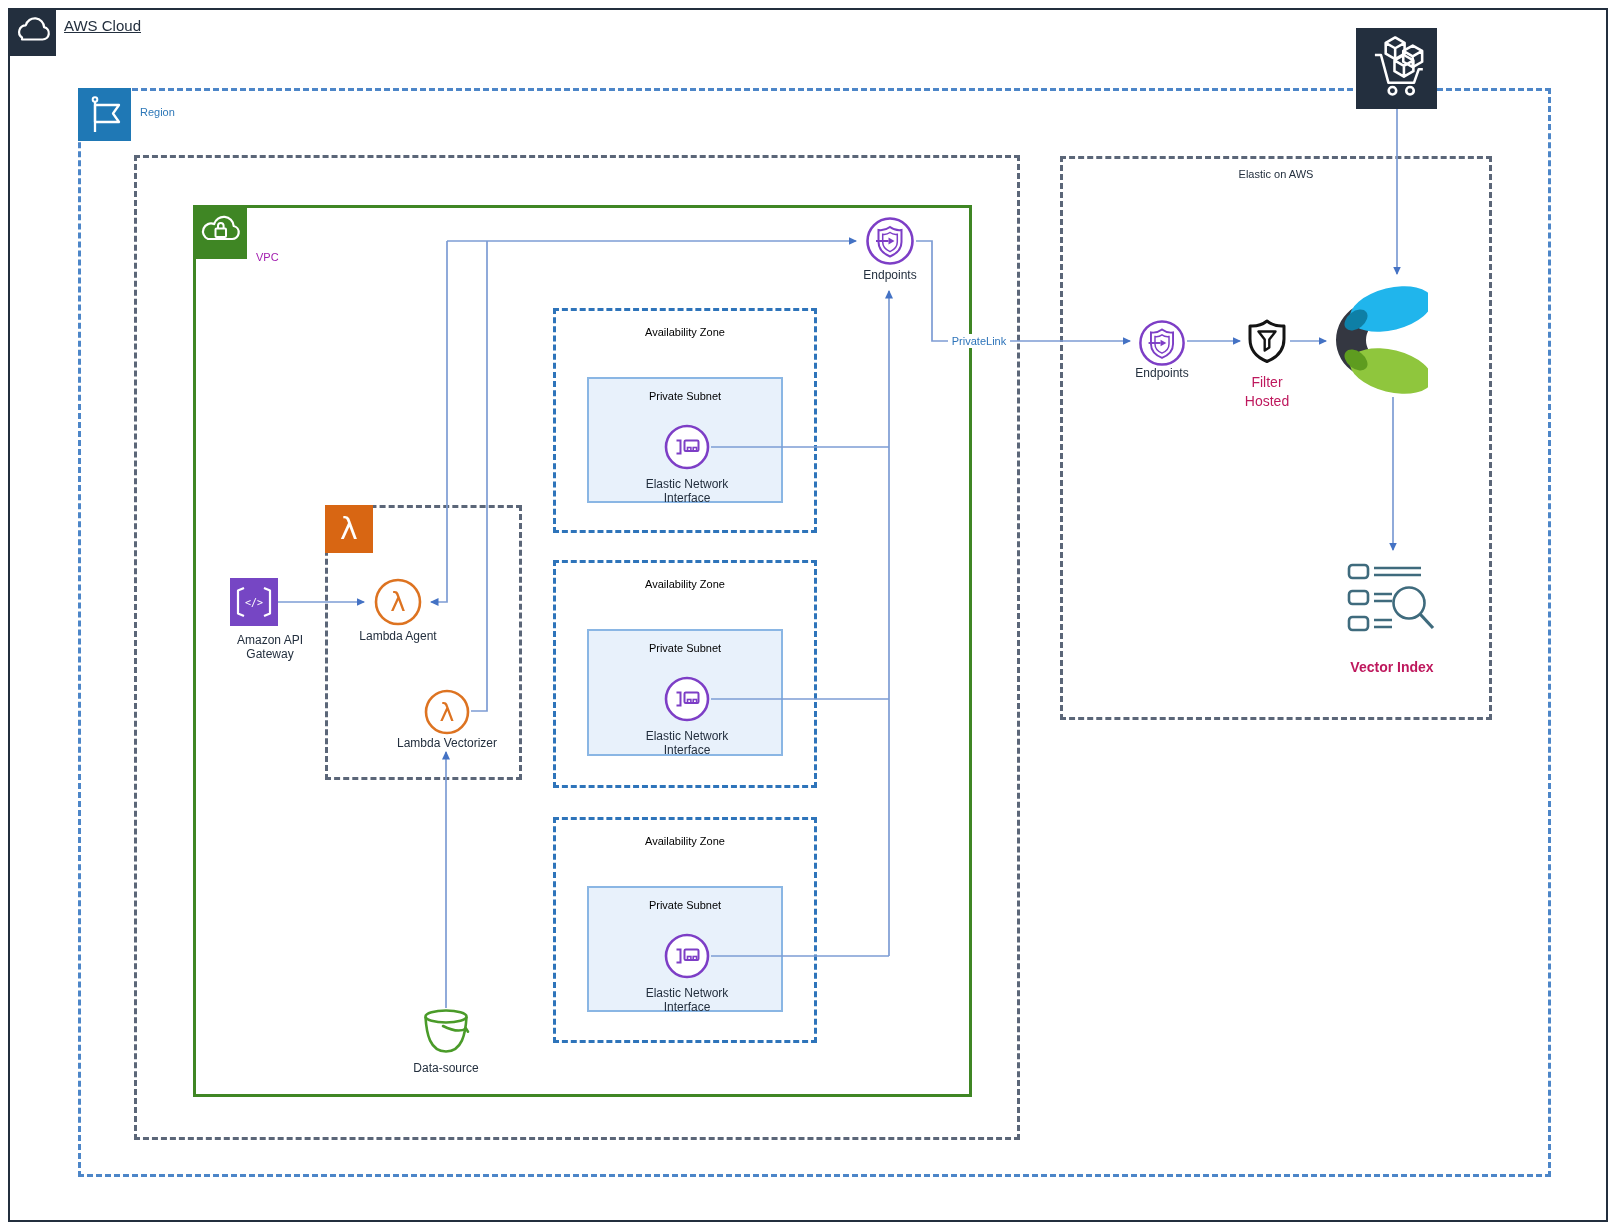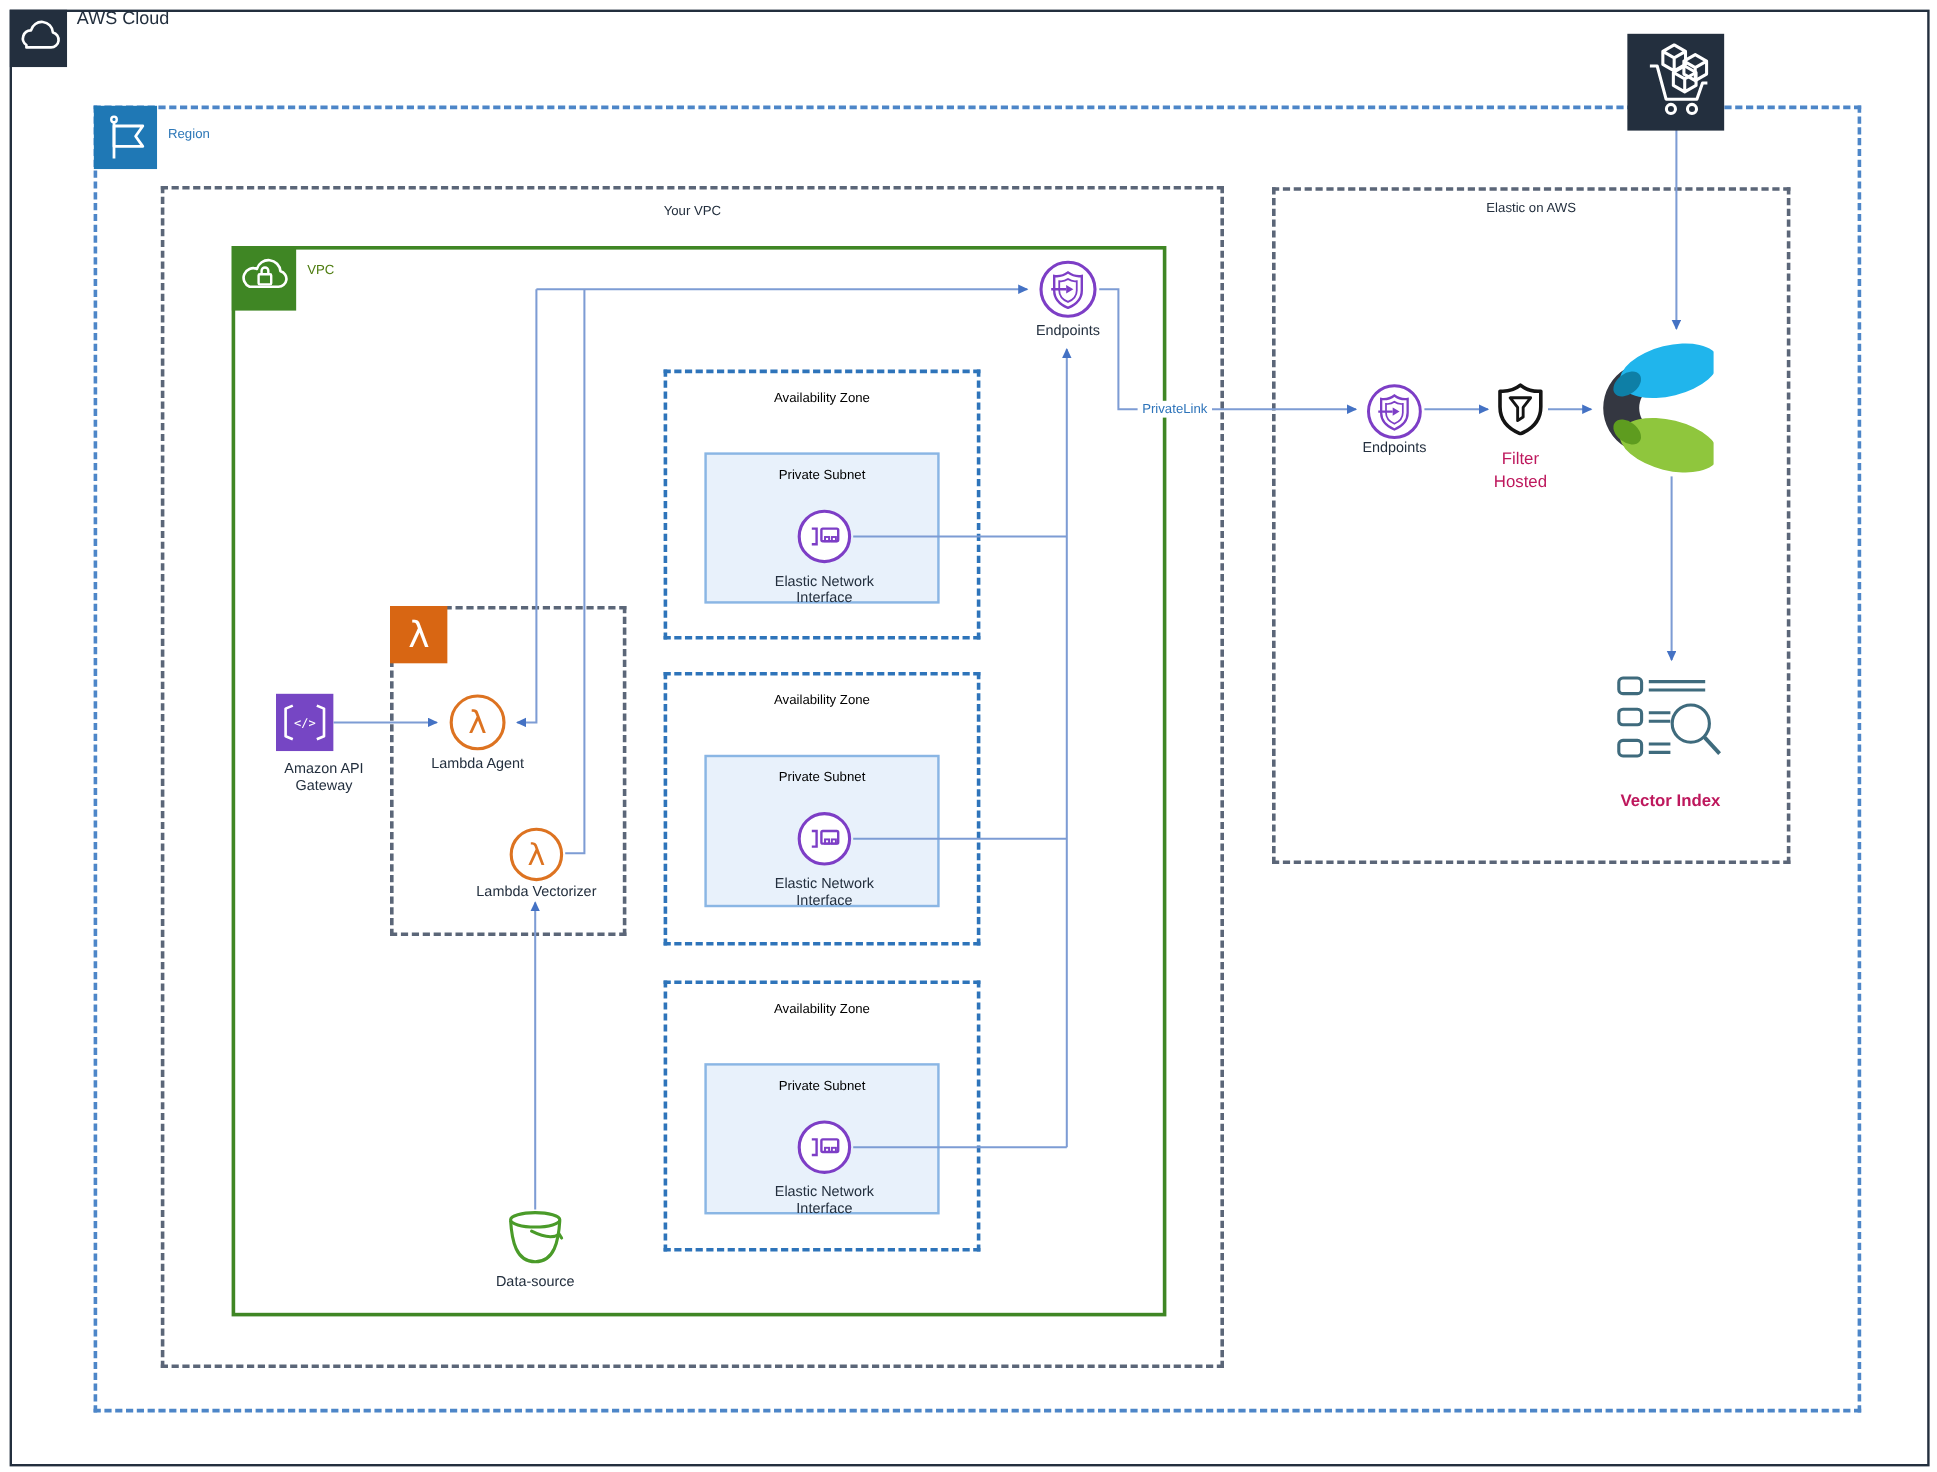--- a/index.html
+++ b/index.html
@@ -14,21 +14,21 @@
   .box-yourvpc{left:134px;top:155px;width:886px;height:985px;border:3px dashed #5b6678;}
   .box-vpc{left:193px;top:205px;width:779px;height:892px;border:3px solid #3f8624;}
   .box-lambdagrp{left:325px;top:505px;width:197px;height:275px;border:3px dashed #5b6678;}
   .box-elastic{left:1060px;top:156px;width:432px;height:564px;border:3px dashed #5b6678;}
   .box-az{left:553px;width:264px;border:3px dashed #2e74ba;z-index:1;position:absolute;box-sizing:border-box;}
   .az1{top:308px;height:225px;} .az2{top:560px;height:228px;} .az3{top:817px;height:226px;}
   .box-ps{left:587px;width:196px;background:#e8f1fb;border:2px solid #8ab6e4;z-index:2;position:absolute;box-sizing:border-box;}
   .ps1{top:377px;height:126px;} .ps2{top:629px;height:127px;} .ps3{top:886px;height:126px;}
   
   .lbl{position:absolute;z-index:6;white-space:pre-line;}
-  .dark{color:#232f3e;} .blue{color:#000000;} .green{color:#4d7c0f;}
+  .dark{color:#232f3e;} .blue{color:#000000;} .green{color:#a21caf;margin-top:32px;}
   .t14{font-size:11px;} .t15{font-size:15px;} .t12{font-size:12px;line-height:14px;}
   .bluelab{color:#be185d;font-size:14px;line-height:19px;}
   .ctr{text-align:center;}
   
   .icon{position:absolute;z-index:10;line-height:0;}
   .tile{display:block;}
   #privatelink{position:absolute;z-index:7;left:948px;top:334px;width:62px;text-align:center;
     font-size:11px;color:#2e74ba;background:#ffffff;line-height:14px;}
   #connectors{position:absolute;left:0;top:0;z-index:5;pointer-events:none;}
 </style>
@@ -76,33 +76,32 @@
   </svg>
 
   <span id="privatelink">PrivateLink</span>
 
   <div class="icon" style="left:8px;top:8px;">
     <svg class="tile" width="48" height="48" viewBox="0 0 48 48">
       <rect width="48" height="48" fill="#232f3e"></rect>
       <path d="M14,31.5 h20.5 a6.3,6.3 0 0 0 1.6,-12.4 a9.3,9.3 0 0 0 -18.3,-1.8 a6.7,6.7 0 0 0 -3.8,12.2 z" fill="none" stroke="#fff" stroke-width="2.2" stroke-linejoin="round"></path>
     </svg>
   </div>
-  <span class="lbl t15 dark" style="left:64px;top:7px;">AWS Cloud</span>
+  <span class="lbl t15 dark" style="left:64px;top:17px;text-decoration:underline;">AWS Cloud</span>
 
   <div class="icon" style="left:78px;top:88px;">
     <svg class="tile" width="53" height="53" viewBox="0 0 53 53">
       <rect width="53" height="53" fill="#1f78b5"></rect>
       <circle cx="17" cy="11.5" r="2.3" fill="none" stroke="#fff" stroke-width="2"></circle>
       <path d="M17,14 V44" stroke="#fff" stroke-width="2.3"></path>
       <path d="M17,17 H41 L35,25.5 L41,34 H17 Z" fill="none" stroke="#fff" stroke-width="2.3" stroke-linejoin="round"></path>
     </svg>
   </div>
   <span class="lbl t14" style="left:140px;top:106px;color:#2e78b8;">Region</span>
 
-  <div class="lbl t14 dark ctr" style="left:134px;top:170px;width:886px;">Your VPC</div>
 
   <div class="icon" style="left:193px;top:205px;">
     <svg class="tile" width="54" height="54" viewBox="0 0 54 54">
       <rect width="54" height="54" fill="#3f8624"></rect>
       <path d="M15,34 h24 a6.6,6.6 0 0 0 1.7,-13 a10,10 0 0 0 -19.6,-1.9 a7,7 0 0 0 -6.1,14.9 z" fill="none" stroke="#fff" stroke-width="2.2" stroke-linejoin="round"></path>
       <rect x="22.5" y="23.5" width="10.5" height="8.5" rx="1" fill="none" stroke="#fff" stroke-width="2"></rect>
       <path d="M25,23.5 v-2.8 a2.8,2.8 0 0 1 5.6,0 v2.8" fill="none" stroke="#fff" stroke-width="2"></path>
     </svg>
   </div>
   <span class="lbl t14 green" style="left:256px;top:219px;">VPC</span>

